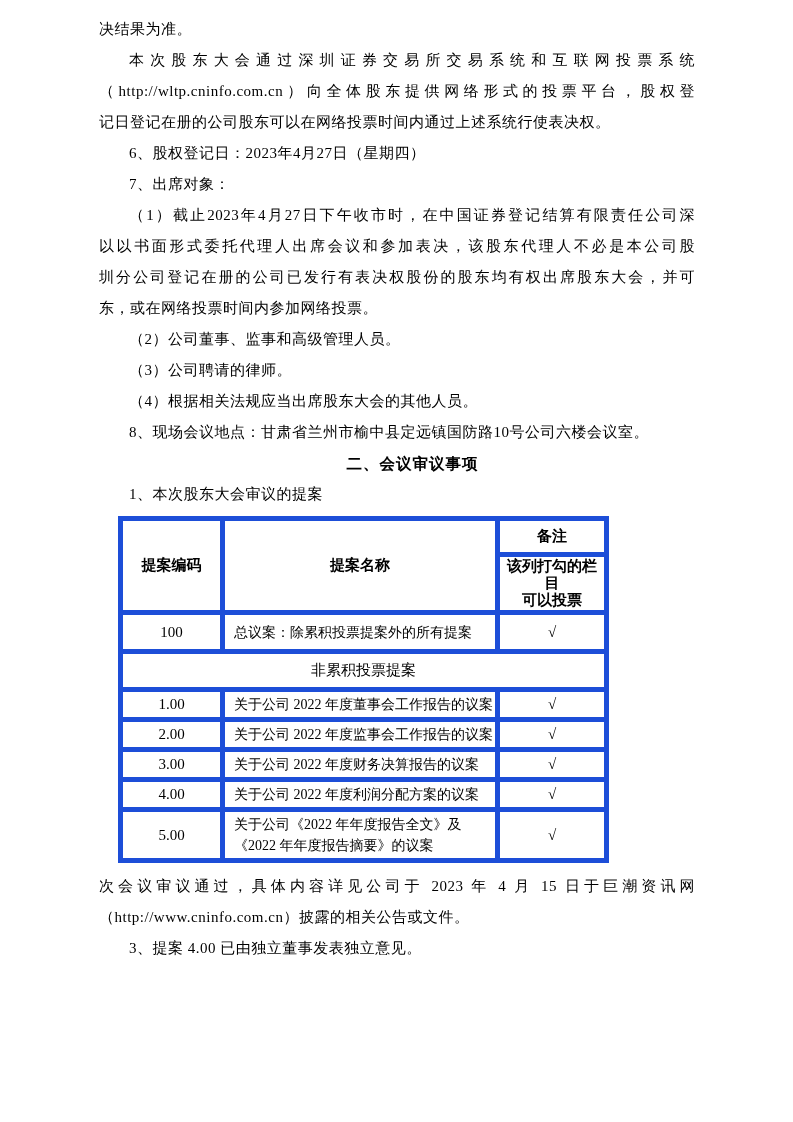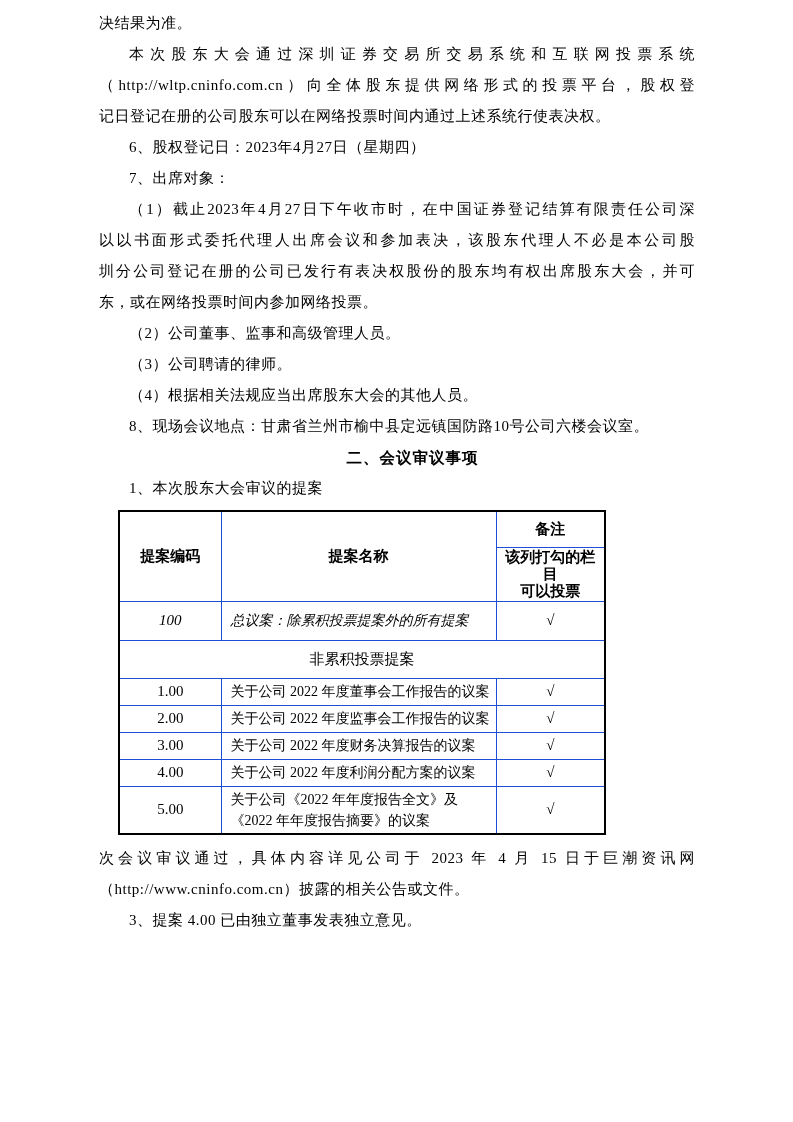--- a/index.html
+++ b/index.html
@@ -8,21 +8,21 @@
     position: relative;
     width: 793px;
     height: 1122px;
     background: #ffffff;
     color: #000000;
     overflow: hidden;
     font-family: "Liberation Serif", "DejaVu Serif", serif;
   }
   .doc-body {
     position: absolute;
-    top: 8px;
+    top: 14px;
     left: 99px;
     width: 596px;
   }
   .para { }
   .line {
     font-size: 15px;
     line-height: 31px;
     letter-spacing: 0.5px;
     white-space: pre-wrap;
     text-align: left;
@@ -38,41 +38,41 @@
   }
   
   table.proposal-table {
     border-collapse: collapse;
     table-layout: fixed;
     width: 486px;
     margin: 6px 0 0 19px;
     border: 2px solid #000;
   }
   .proposal-table th, .proposal-table td {
-    border: 1px solid #1d4ed8;
+    border: 5px solid #1d4ed8;
     vertical-align: middle;
     font-size: 15px;
   }
   .proposal-table th {
     font-weight: bold;
     text-align: center;
     padding: 1px 2px;
   }
   .th-remark { height: 36px; }
   .th-remark-note { height: 34px; font-size: 14.5px; line-height: 17px; }
   td.cell-code { text-align: center; font-size: 15px; }
   td.cell-name {
     text-align: left;
     padding: 2px 2px 2px 9px;
     font-size: 14px;
     line-height: 21px;
     white-space: pre-wrap;
   }
   td.cell-check { text-align: center; font-size: 15px; }
-  tr.row-tall td { height: 39px; font-style: italic; }
+  tr.row-tall td { height: 39px; }
   tr.row-section td { height: 38px; text-align: center; font-size: 15px; }
   tr.row-normal td { height: 27px; }
   #para-bottom { margin-top: 8px; }
 </style>
 </head>
 <body>
 
 <div class="page">
   <div class="doc-body">
 

